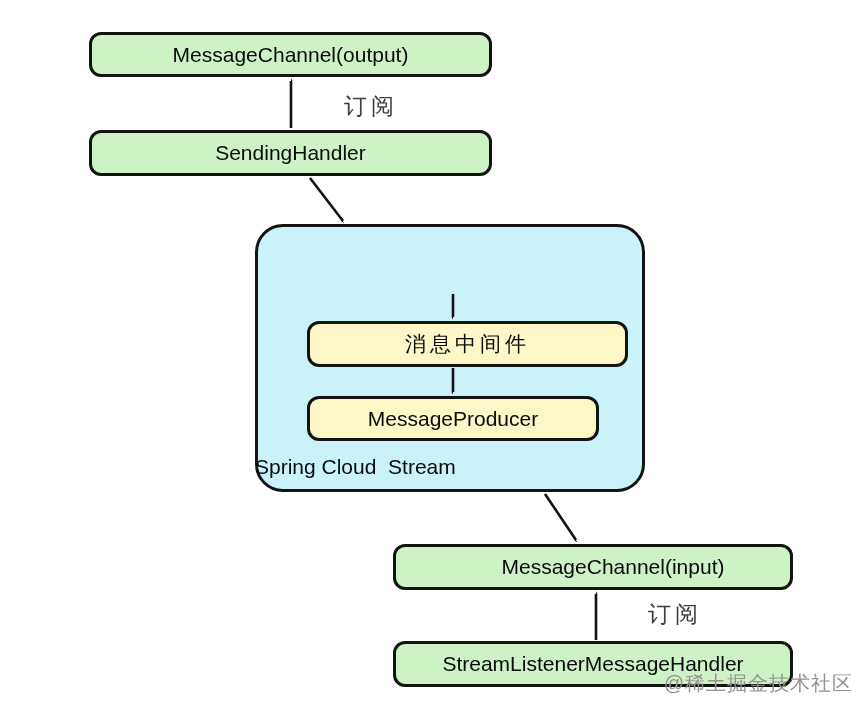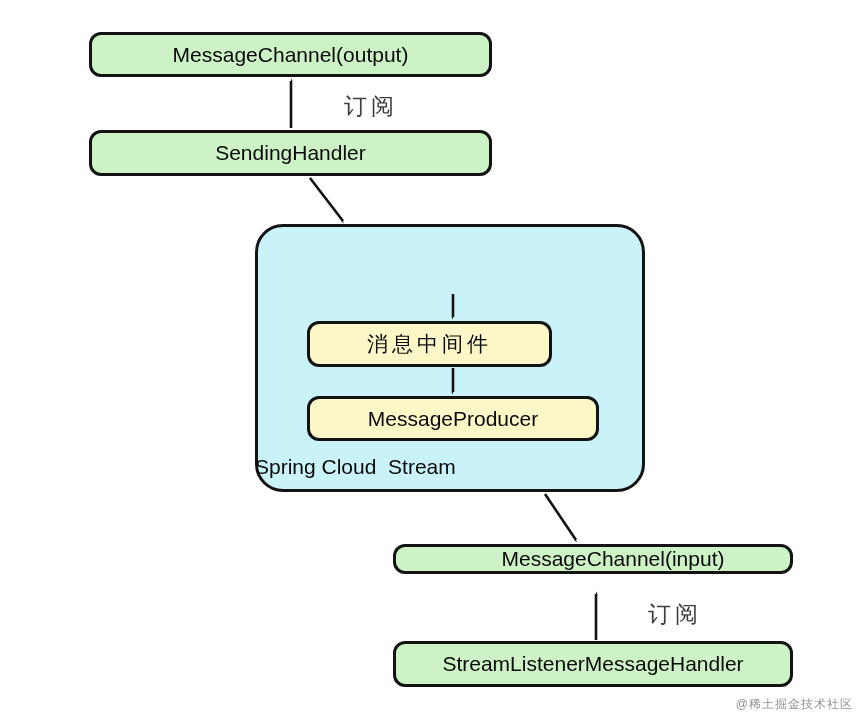--- a/index.html
+++ b/index.html
@@ -49,22 +49,22 @@
     font-size: 23px;
     color: var(--label-gray, #3d3d3d);
     letter-spacing: 4px;
     white-space: pre;
     margin-left: 22px;
   }
   .cjk-spaced { letter-spacing: 4px; }
   .watermark {
     position: absolute;
     right: 3px;
-    bottom: 4px;
-    font-size: 12px;
+    bottom: 20px;
+    font-size: 20px;
     color: var(--watermark-gray, #929292);
     letter-spacing: 1px;
     white-space: pre;
   }
   svg.edges {
     position: absolute;
     left: 0;
     top: 0;
     pointer-events: none;
   }
@@ -72,24 +72,24 @@
     stroke: var(--border, #131313);
     stroke-width: 2.6;
     fill: none;
   }
 
   
   #n-output   { left: 89px;  top: 32px;  width: 403px; height: 45px; }
   #n-sending  { left: 89px;  top: 130px; width: 403px; height: 46px; }
   #c-scs      { left: 255px; top: 224px; width: 390px; height: 268px; }
   #n-handler  { left: 307px; top: 247px; width: 292px; height: 45px; }
-  #n-middle   { left: 307px; top: 321px; width: 245px; height: 46px; }
+  #n-middle   { left: 307px; top: 321px; width: 321px; height: 46px; }
   #n-producer { left: 307px; top: 396px; width: 292px; height: 45px; text-align: center; }
   #c-label    { left: 255px; top: 455px; width: 390px; }
-  #n-input    { left: 393px; top: 544px; width: 400px; height: 30px; padding-left: 40px; }
+  #n-input    { left: 393px; top: 544px; width: 400px; height: 46px; padding-left: 40px; }
   #n-listener { left: 393px; top: 641px; width: 400px; height: 46px; }
   #lbl-sub-top    { left: 322px; top: 91px; }
   #lbl-sub-bottom { left: 626px; top: 599px; }
 </style>
 </head>
 <body>
 
 <div class="canvas">
 
   <div id="c-scs" class="container-box"></div>

